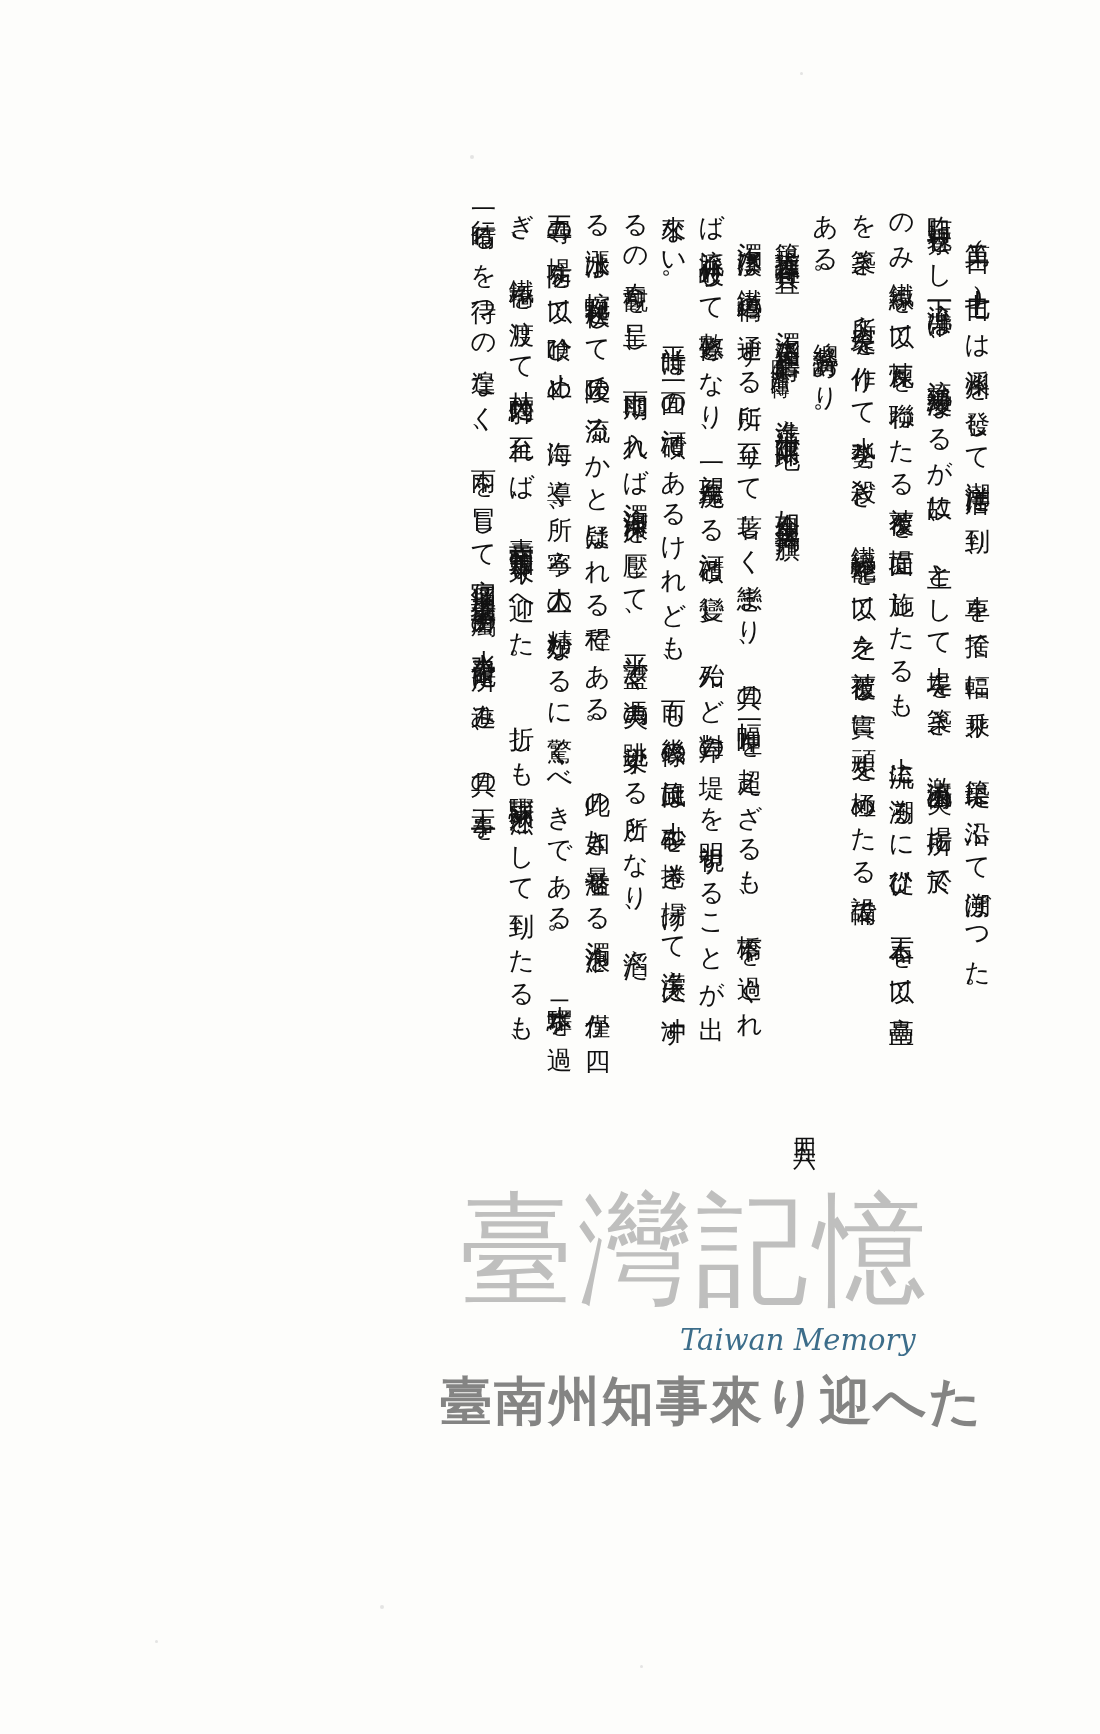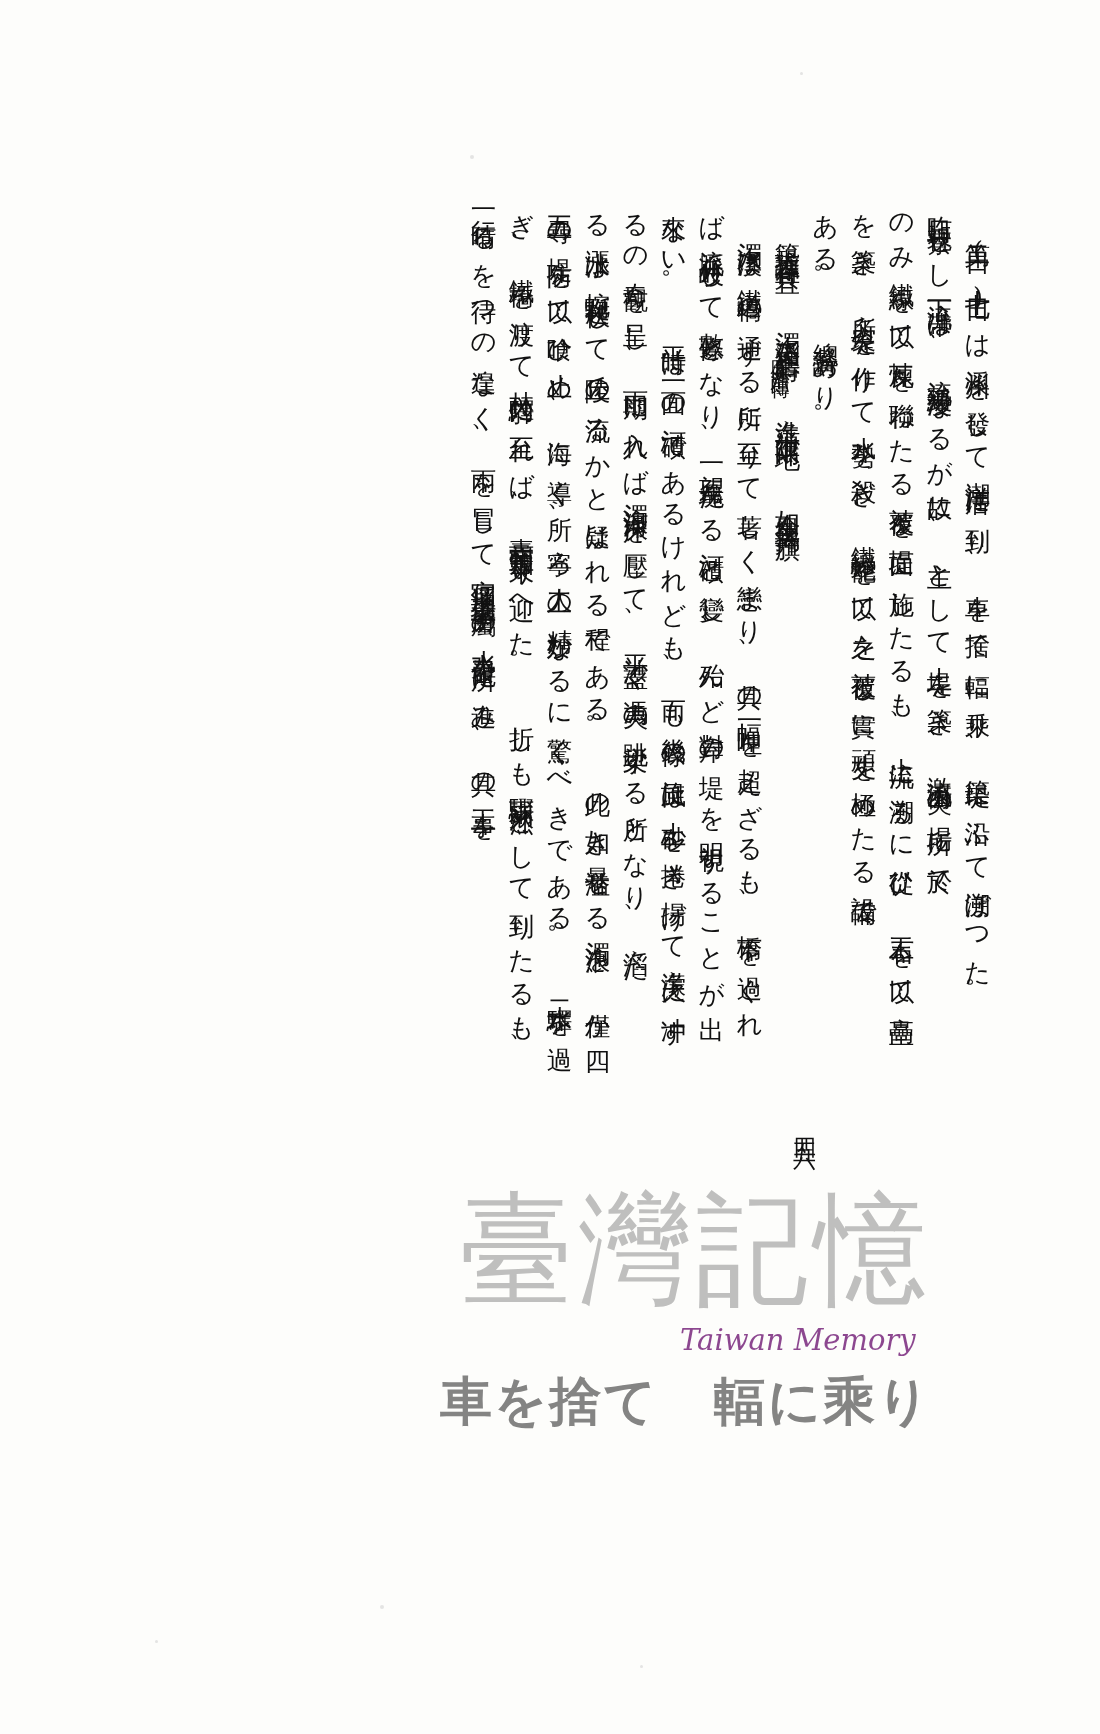--- a/index.html
+++ b/index.html
@@ -97,21 +97,21 @@
     white-space: nowrap;
     transform: scaleY(1.1);
   }
   #wm-latin {
     position: absolute;
     left: 250px;
     top: 148px;
     font-size: 29px;
     font-family: "DejaVu Serif", "Liberation Serif", serif;
     font-style: italic;
-    color: #701a75;
+    color: #0c4a6e;
     opacity: .8;
     white-space: nowrap;
   }
   #wm-cn {
     position: absolute;
     left: 10px;
     top: 192px;
     font-size: 52px;
     font-family: "DejaVu Serif", "Liberation Serif", serif;
     color: #6f6f6f;
@@ -149,16 +149,16 @@
     <div class="column">るの奇觀を呈し、雨期に入れば濁浪河床を壓して、平沙盡く馮夷の跳梁する所となり、滔々た</div>
     <div class="column">る漲水は蜿蜒起伏して丘陵の流るゝかと疑はれる程である。　此の如き暴溢せる濁浪を、僅か四</div>
     <div class="column">五尋の堤防を以て喰ひ止め、海に導く所、寧ろ人工の精妙なるに驚くべきである。　二水驛を過</div>
     <div class="column">ぎ、鐵橋を渡りて林內驛に至れば、臺南州知事來り迎へた。　折しも驟雨沛然として到りたるも、</div>
     <div class="column">一行晴るゝを待つの遑なく、雨を冒して官佃溪埤圳工事所屬の水力發電所に進み、其の工事を</div>
   </div>
 
   <div id="watermark">
     <div id="wm-seal">臺灣記憶</div>
     <div id="wm-latin">Taiwan Memory</div>
-    <div id="wm-cn">車を捨てゝ輻に乘り</div>
+    <div id="wm-cn">臺南州知事來り迎へた</div>
   </div>
 
 </div>
 
 </body></html>

